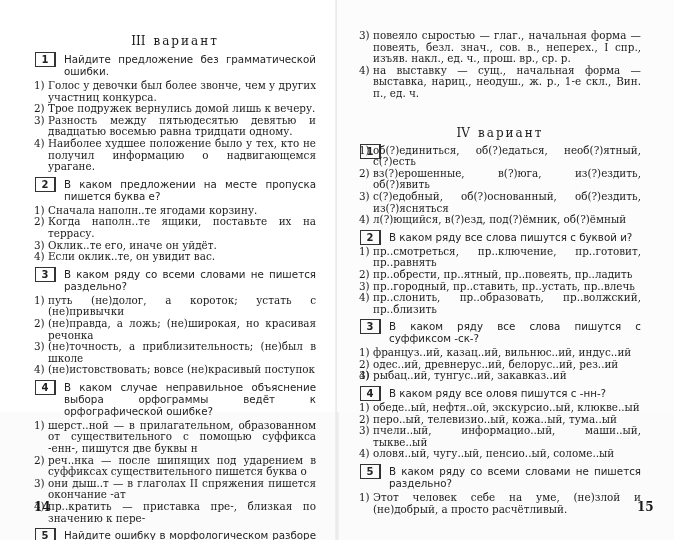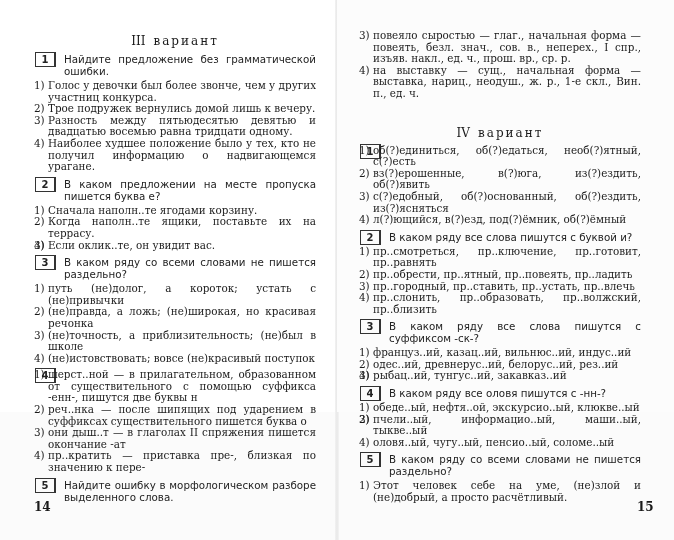--- a/index.html
+++ b/index.html
@@ -39,31 +39,31 @@
       <ol>
         <li><span class="n">1)</span><span>Голос у девочки был более звонче, чем у других участниц конкурса.</span></li>
         <li><span class="n">2)</span><span>Трое подружек вернулись домой лишь к вечеру.</span></li>
         <li><span class="n">3)</span><span>Разность между пятьюдесятью девятью и двадцатью восемью равна тридцати одному.</span></li>
         <li><span class="n">4)</span><span>Наиболее худшее положение было у тех, кто не получил информацию о надвигающемся урагане.</span></li>
       </ol>
       <div class="task"><span class="num">2</span><span>В каком предложении на месте пропуска пишется буква е?</span></div>
       <ol>
         <li><span class="n">1)</span><span>Сначала наполн..те ягодами корзину.</span></li>
         <li><span class="n">2)</span><span>Когда наполн..те ящики, поставьте их на террасу.</span></li>
-        <li><span class="n">3)</span></li>
+        <li><span class="n">3)</span><span>Оклик..те его, иначе он уйдёт.</span></li>
         <li><span class="n">4)</span><span>Если оклик..те, он увидит вас.</span></li>
       </ol>
       <div class="task"><span class="num">3</span><span>В каком ряду со всеми словами не пишется раздельно?</span></div>
       <ol>
         <li><span class="n">1)</span><span>путь (не)долог, а короток; устать с (не)привычки</span></li>
         <li><span class="n">2)</span><span>(не)правда, а ложь; (не)широкая, но красивая речонка</span></li>
         <li><span class="n">3)</span><span>(не)точность, а приблизительность; (не)был в школе</span></li>
         <li><span class="n">4)</span><span>(не)истовствовать; вовсе (не)красивый поступок</span></li>
       </ol>
-      <div class="task"><span class="num">4</span></div>
+      <div class="task"><span class="num">4</span><span>В каком случае неправильное объяснение выбора орфограммы ведёт к орфографической ошибке?</span></div>
       <ol>
         <li><span class="n">1)</span><span>шерст..ной — в прилагательном, образованном от существительного с помощью суффикса -енн-, пишутся две буквы н</span></li>
         <li><span class="n">2)</span><span>реч..нка — после шипящих под ударением в суффиксах существительного пишется буква о</span></li>
         <li><span class="n">3)</span><span>они дыш..т — в глаголах II спряжения пишется окончание -ат</span></li>
         <li><span class="n">4)</span><span>пр..кратить — приставка пре-, близкая по значению к пере-</span></li>
       </ol>
       <div class="task"><span class="num">5</span><span>Найдите ошибку в морфологическом разборе выделенного слова.</span></div>
     </div>
   <div class="pagenum">14</div>
 </div>
@@ -97,21 +97,21 @@
       <div class="task"><span class="num">3</span><span>В каком ряду все слова пишутся с суффиксом -ск-?</span></div>
       <ol>
         <li><span class="n">1)</span><span>француз..ий, казац..ий, вильнюс..ий, индус..ий</span></li>
         <li><span class="n">2)</span><span>одес..ий, древнерус..ий, белорус..ий, рез..ий</span></li>
         <li><span class="n">3)</span></li>
         <li><span class="n">4)</span><span>рыбац..ий, тунгус..ий, закавказ..ий</span></li>
       </ol>
       <div class="task"><span class="num">4</span><span>В каком ряду все оловя пишутся с -нн-?</span></div>
       <ol>
         <li><span class="n">1)</span><span>обеде..ый, нефтя..ой, экскурсио..ый, клюкве..ый</span></li>
-        <li><span class="n">2)</span></li>
+        <li><span class="n">2)</span><span>перо..ый, телевизио..ый, кожа..ый, тума..ый</span></li>
         <li><span class="n">3)</span><span>пчели..ый, информацио..ый, маши..ый, тыкве..ый</span></li>
         <li><span class="n">4)</span><span>оловя..ый, чугу..ый, пенсио..ый, соломе..ый</span></li>
       </ol>
       <div class="task"><span class="num">5</span><span>В каком ряду со всеми словами не пишется раздельно?</span></div>
       <ol>
         <li><span class="n">1)</span><span>Этот человек себе на уме, (не)злой и (не)добрый, а просто расчётливый.</span></li>
       </ol>
     </div>
   <div class="pagenum">15</div>
 </div>

